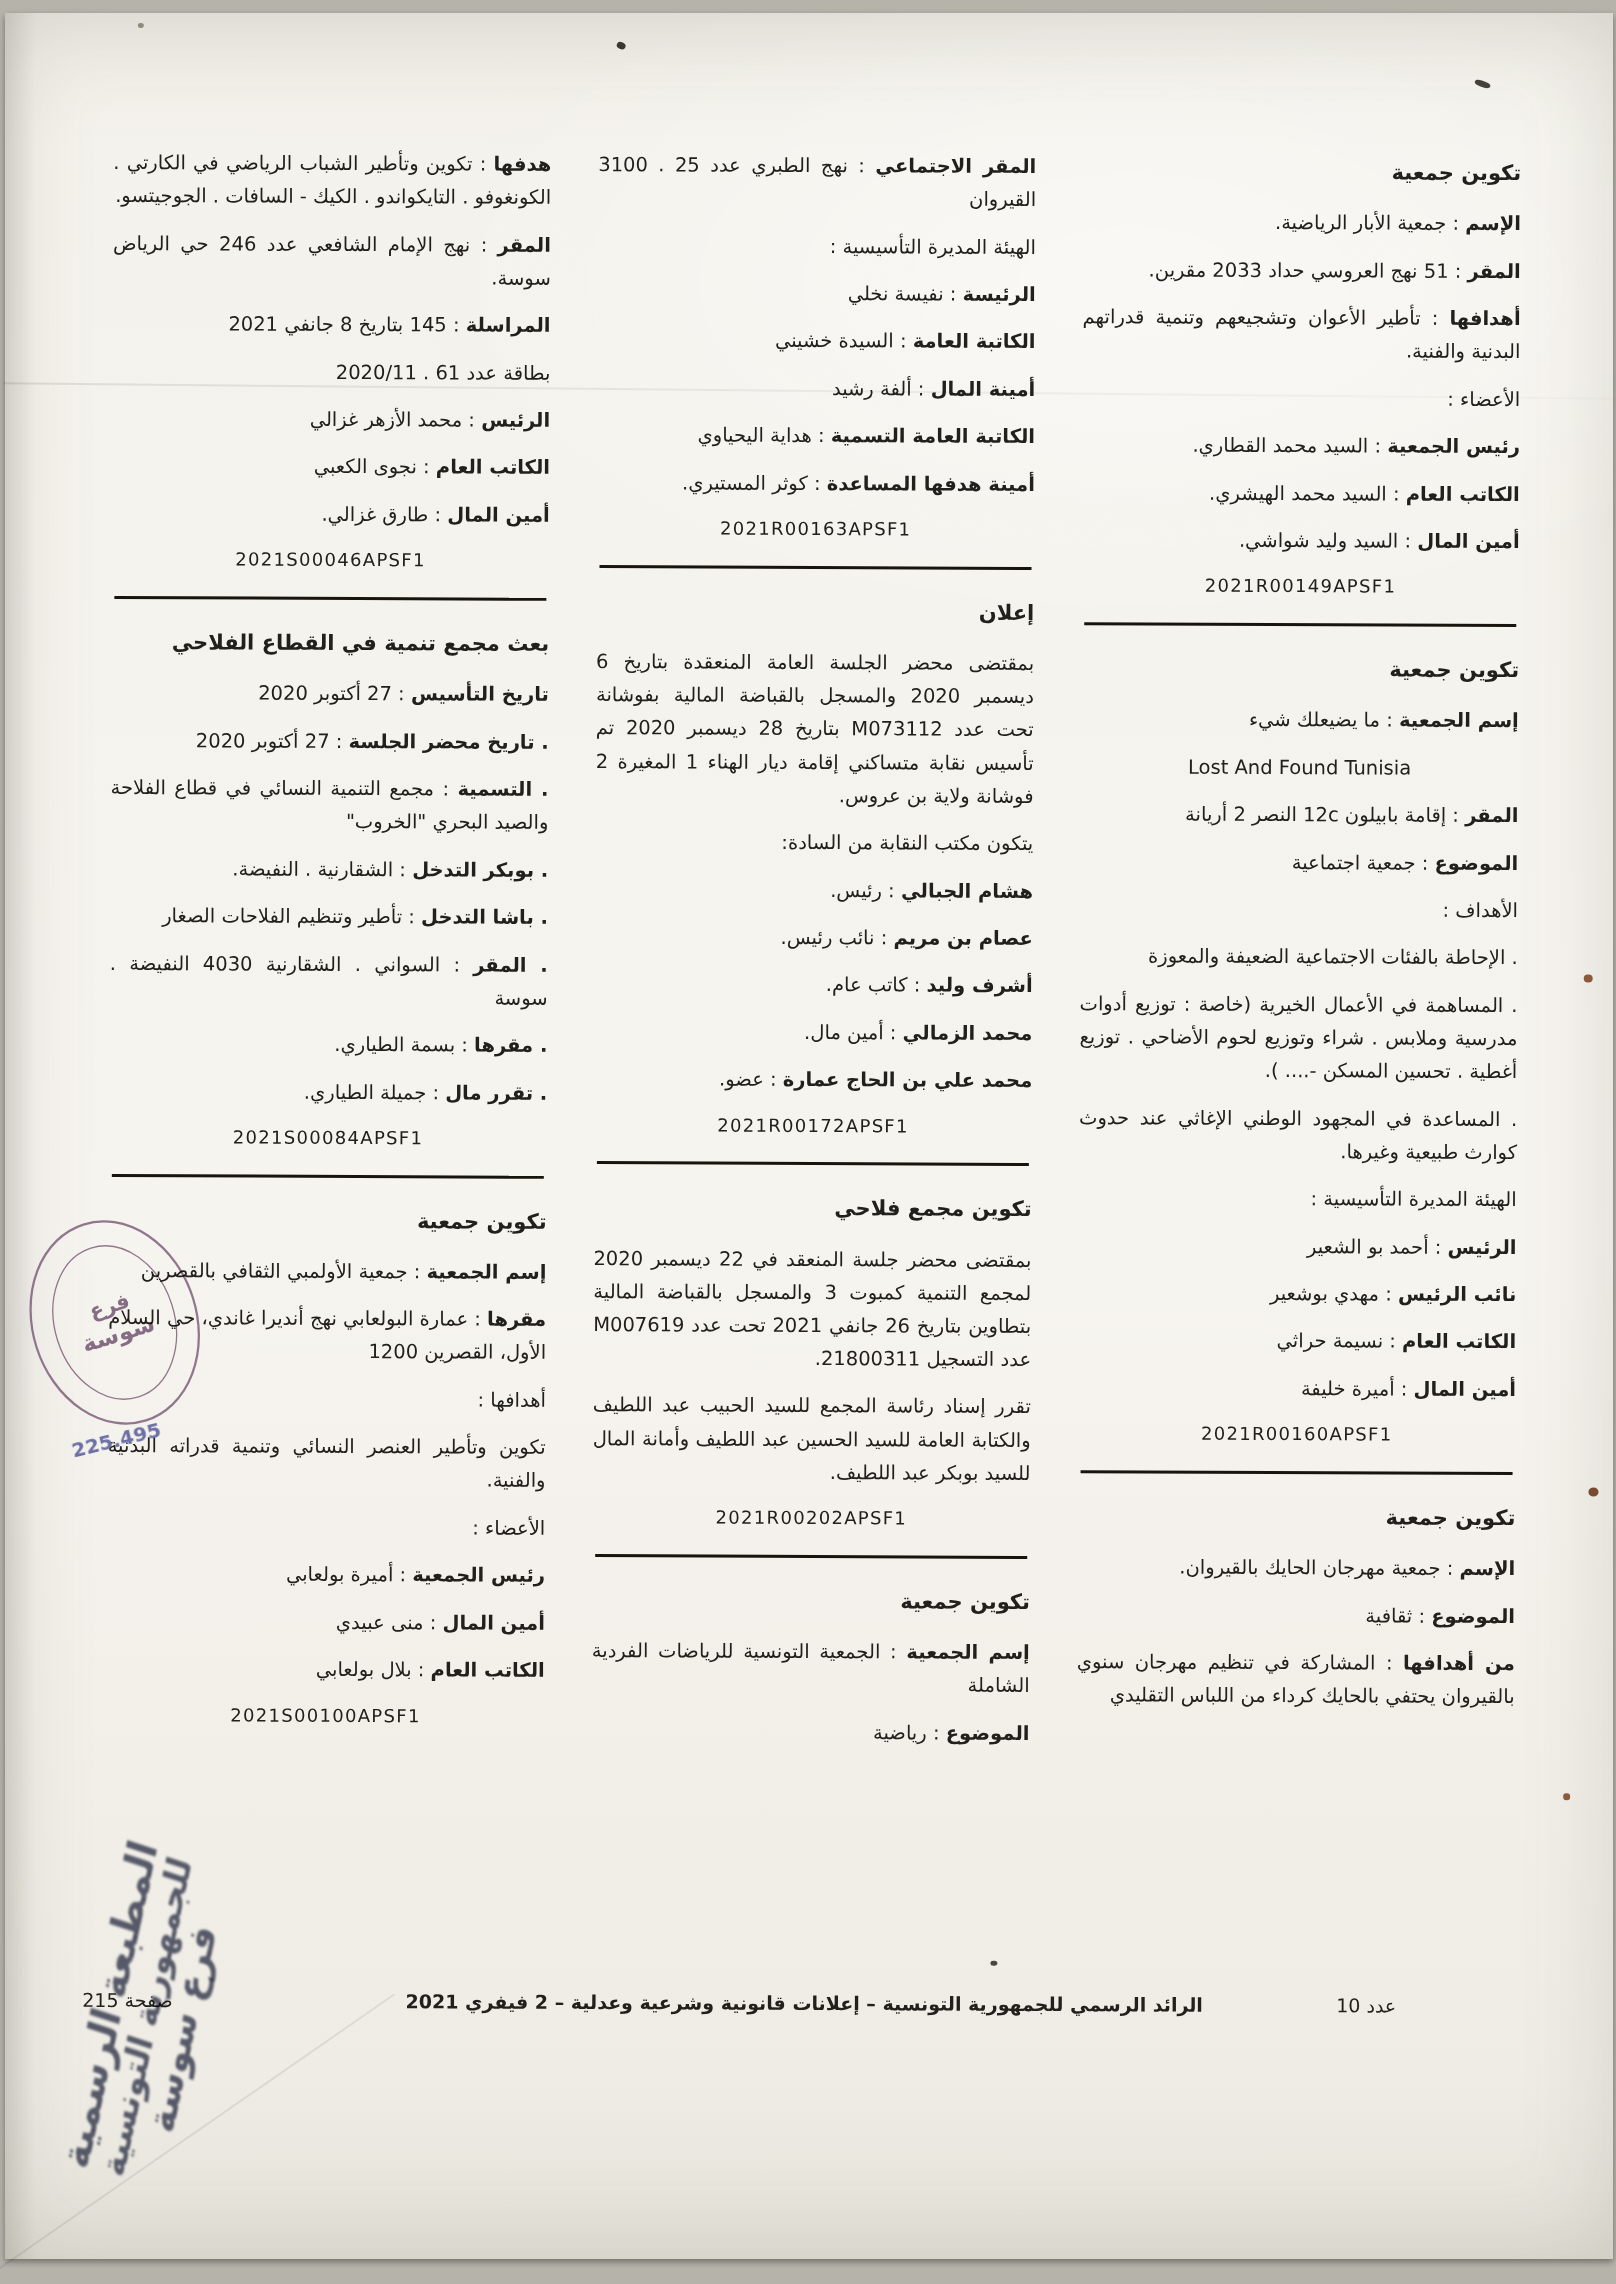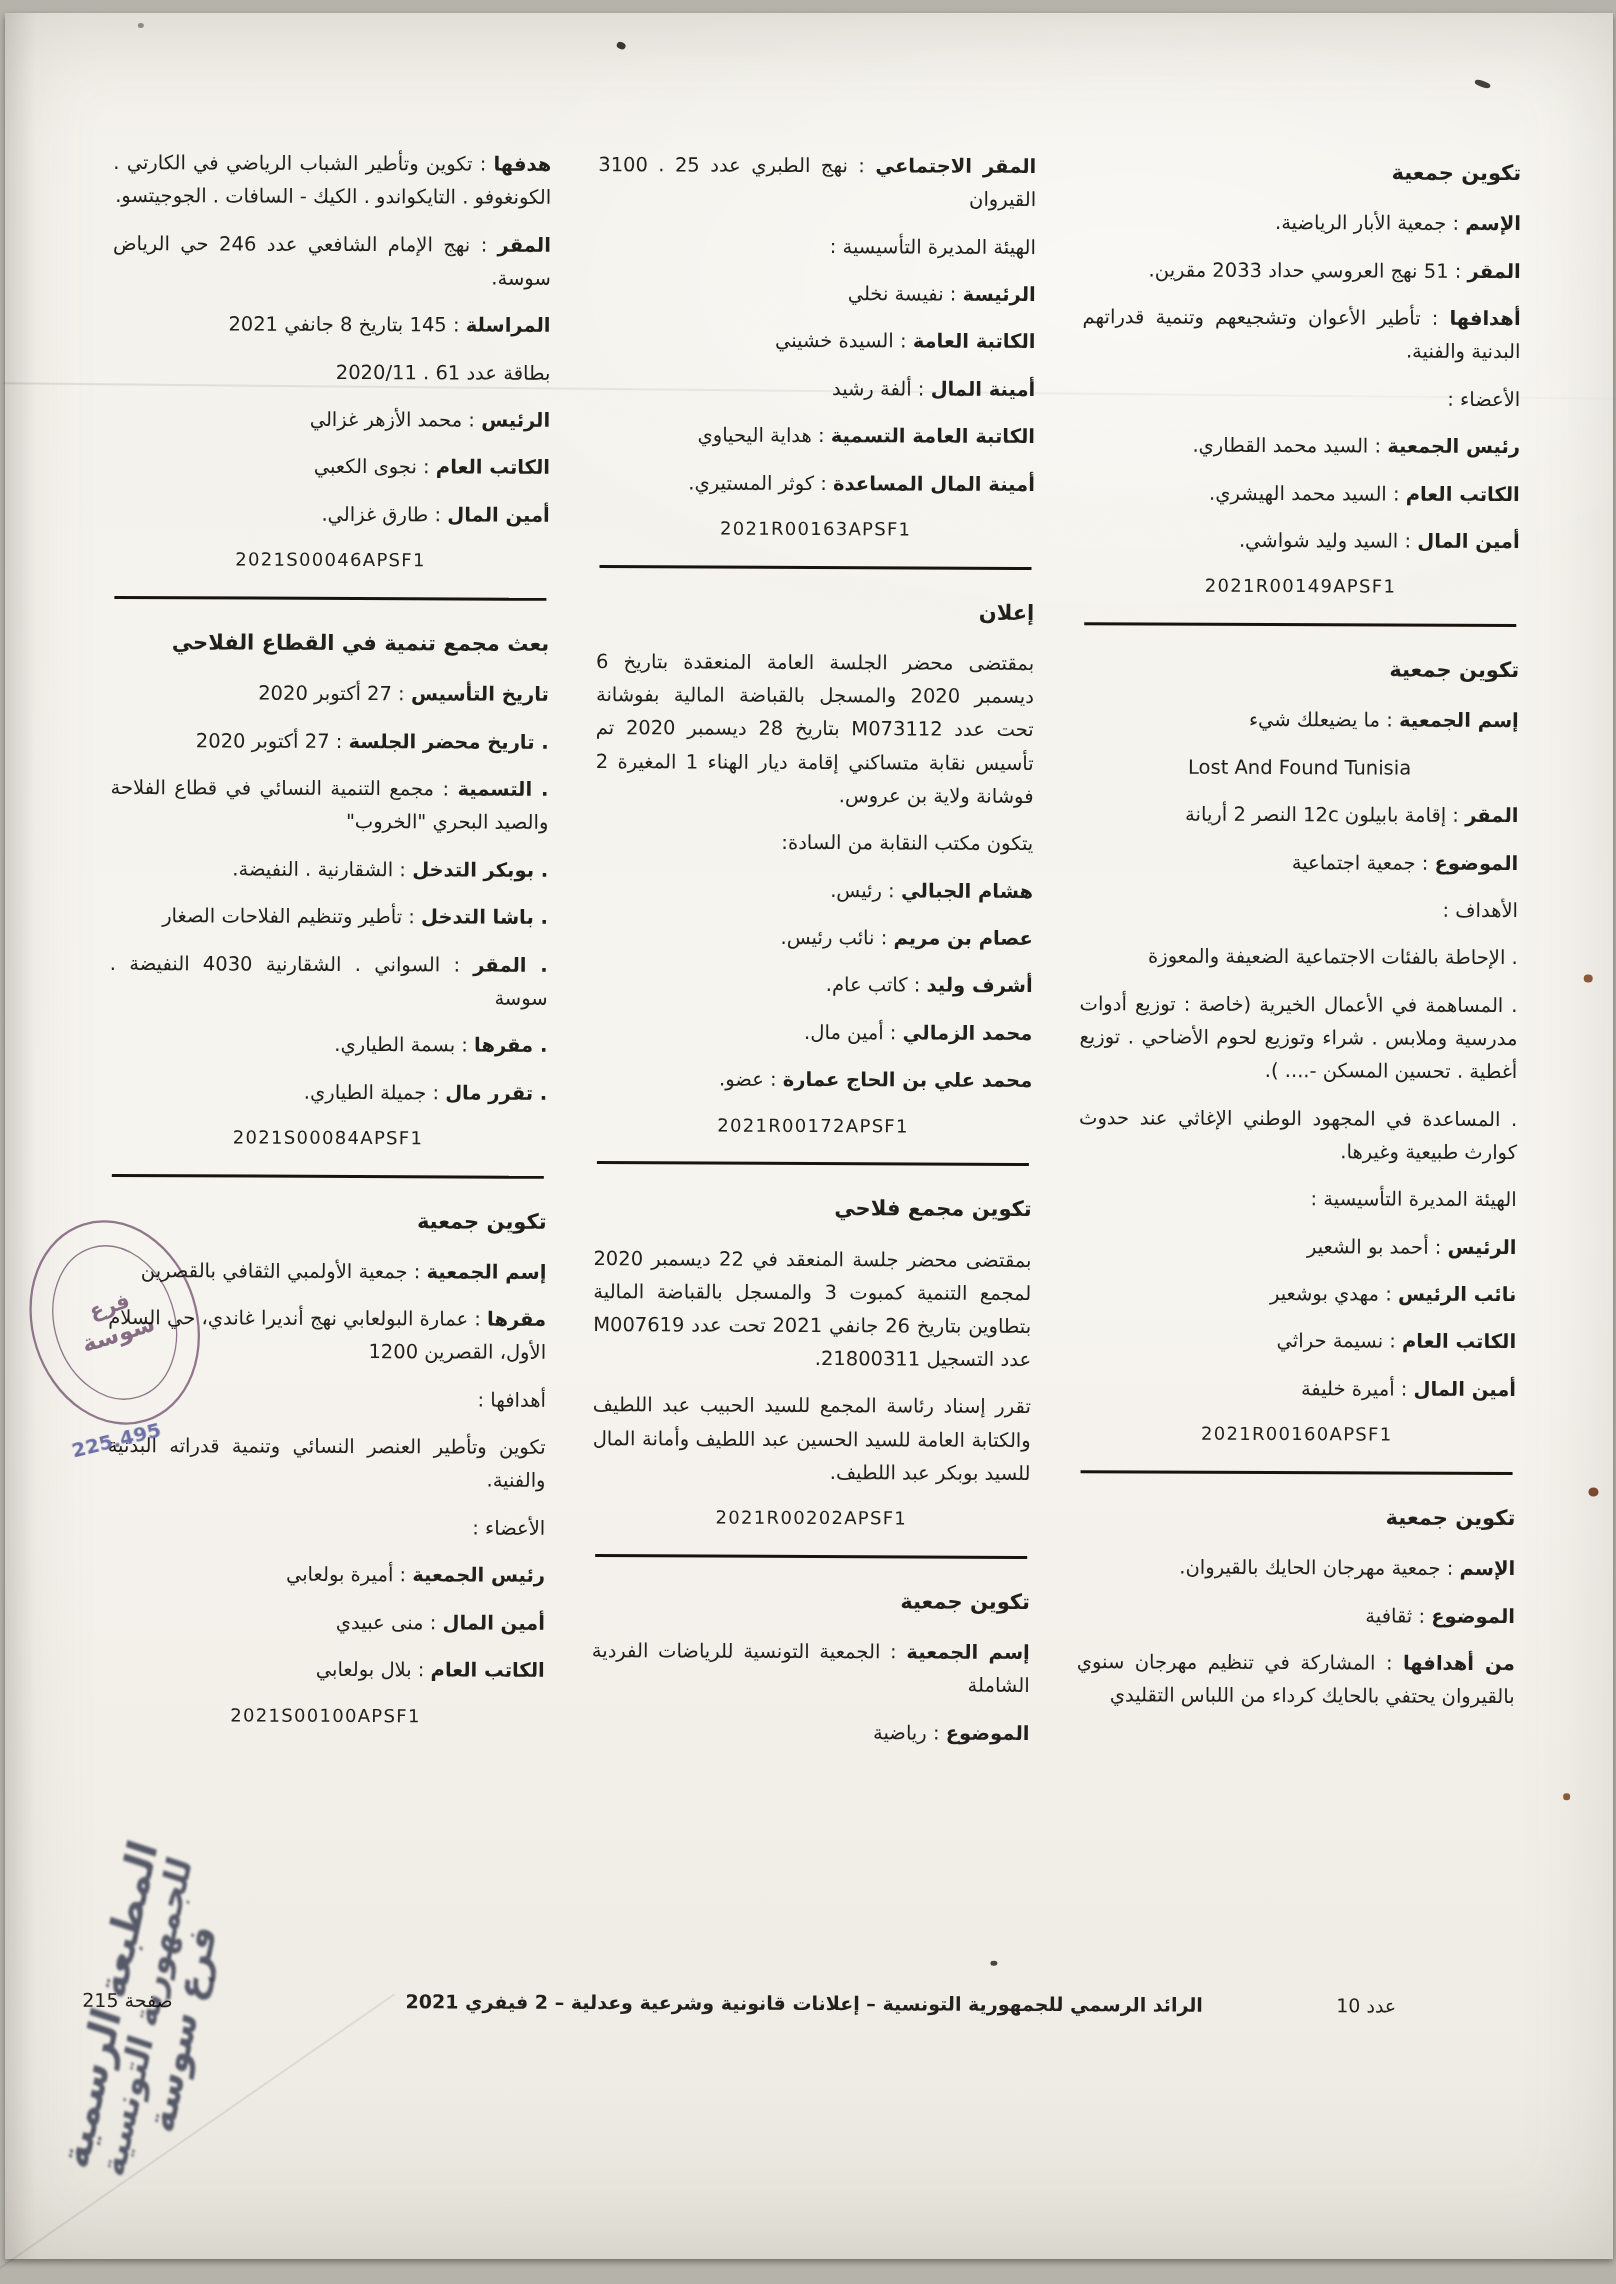--- a/index.html
+++ b/index.html
@@ -113,21 +113,21 @@
         </section>
       </div>
     <div class="col">
         <section class="section">
           <div class="line"><b>المقر الاجتماعي</b> : نهج الطبري عدد 25 . 3100 القيروان</div>
           <div class="line">الهيئة المديرة التأسيسية :</div>
           <div class="line"><b>الرئيسة</b> : نفيسة نخلي</div>
           <div class="line"><b>الكاتبة العامة</b> : السيدة خشيني</div>
           <div class="line"><b>أمينة المال</b> : ألفة رشيد</div>
           <div class="line"><b>الكاتبة العامة التسمية</b> : هداية اليحياوي</div>
-          <div class="line"><b>أمينة المال المساعدة</b> : كوثر المستيري.</div>
+          <div class="line"><b>أمينة هدفها المساعدة</b> : كوثر المستيري.</div>
           <div class="code">2021R00163APSF1</div>
         </section>
         <div class="divider"></div>
         <section class="section">
           <h3 class="section-title">إعلان</h3>
           <div class="line">بمقتضى محضر الجلسة العامة المنعقدة بتاريخ 6 ديسمبر 2020 والمسجل بالقباضة المالية بفوشانة تحت عدد M073112 بتاريخ 28 ديسمبر 2020 تم تأسيس نقابة متساكني إقامة ديار الهناء 1 المغيرة 2 فوشانة ولاية بن عروس.</div>
           <div class="line">يتكون مكتب النقابة من السادة:</div>
           <div class="line"><b>هشام الجبالي</b> : رئيس.</div>
           <div class="line"><b>عصام بن مريم</b> : نائب رئيس.</div>
           <div class="line"><b>أشرف وليد</b> : كاتب عام.</div>

